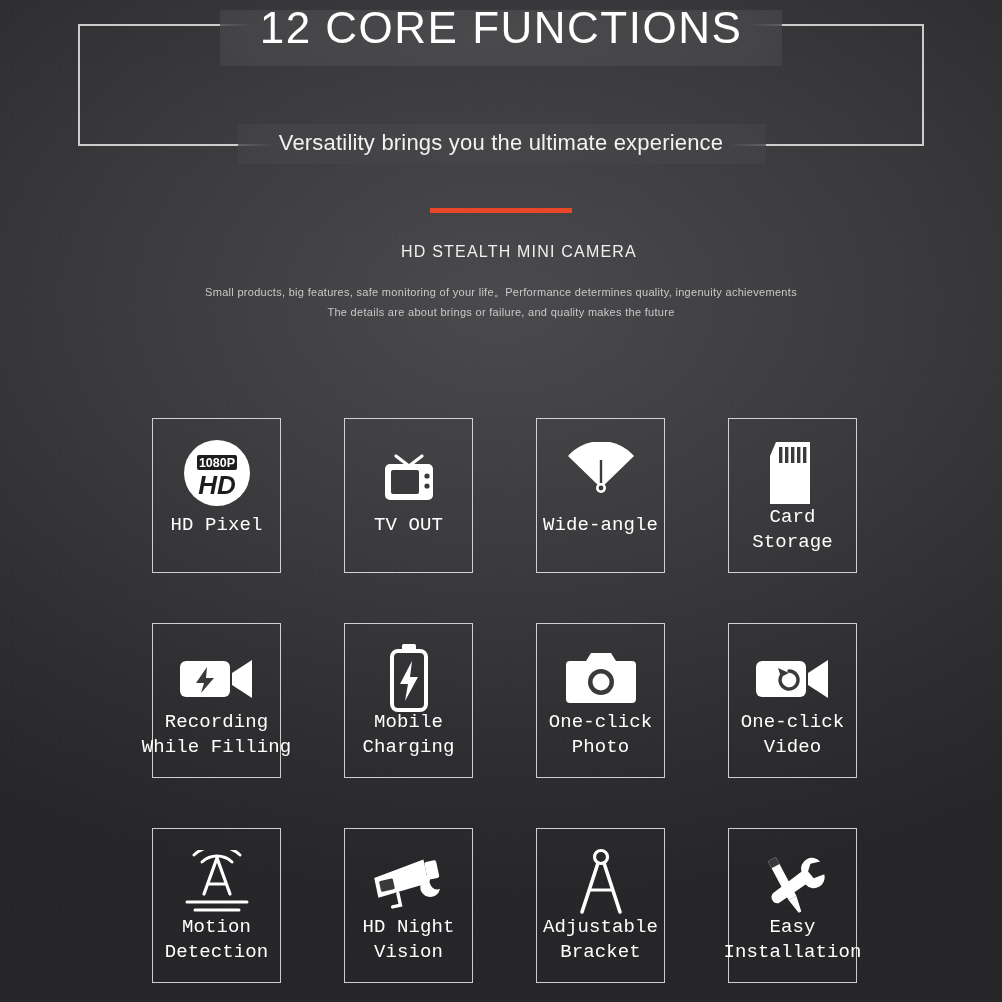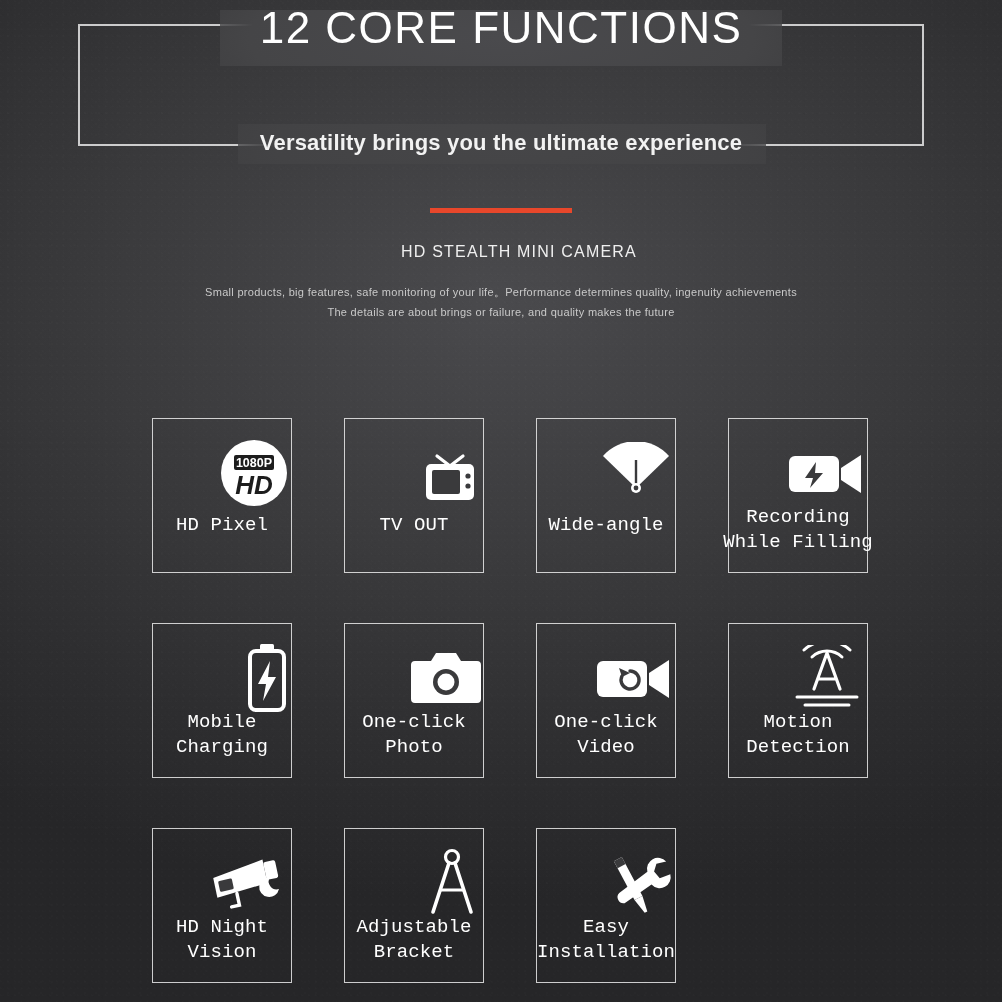--- a/index.html
+++ b/index.html
@@ -63,21 +63,21 @@
   }
   .subtitle-mask {
     position: absolute;
     left: 238px; top: 124px;
     width: 528px; height: 40px;
     background: radial-gradient(ellipse 380px 90px at 50% 50%, #464648 0%, #434345 60%, rgba(67,67,69,0) 100%);
     z-index: 2;
   }
   .subtitle {
     font-size: 22px;
-    font-weight: 700;
+    font-weight: 400;
     color: #f2f2f2;
     letter-spacing: .2px;
   }
 
   .accent-bar {
     position: absolute;
     left: 50%;
     transform: translateX(-50%);
     top: 208px;
     width: 142px;
@@ -109,27 +109,27 @@
     position: absolute;
     left: 152px;
     top: 418px;
     width: 706px;
     display: grid;
     grid-template-columns: repeat(4, 128px);
     grid-column-gap: 64px;
     grid-row-gap: 50px;
   }
   .cell {
-    width: 140px;
+    width: 129px;
     height: 155px;
     border: 1.6px solid rgba(235,235,235,.85);
     position: relative;
     display: flex;
     flex-direction: column;
-    align-items: flex-end;
+    align-items: center;
   }
   .cell .icon {
     margin-top: 18px;
     height: 72px;
     display: flex;
     align-items: center;
     justify-content: center;
   }
   .cell .label {
     position: absolute;
@@ -200,20 +200,36 @@
       <svg width="78" height="62" viewBox="0 0 78 62">
         <path d="M6 14 A44 44 0 0 1 72 14 L39 46 Z" fill="#ffffff"></path>
         <path d="M39 46 L39 18" stroke="#3a3a3c" stroke-width="2.4"></path>
         <circle cx="39" cy="46" r="5" fill="#ffffff"></circle>
         <circle cx="39" cy="46" r="2.4" fill="#3a3a3c"></circle>
       </svg>
     </div>
     <div class="label">Wide-angle</div>
   </div>
 
+  <div class="cell">
+    <div class="icon">
+      <svg width="58" height="70" viewBox="0 0 58 70">
+        <path d="M12 4 L46 4 L46 66 L6 66 L6 18 Z" fill="#ffffff"></path>
+        <g fill="#3a3a3c">
+          <rect x="15" y="9" width="3.4" height="16"></rect>
+          <rect x="21" y="9" width="3.4" height="16"></rect>
+          <rect x="27" y="9" width="3.4" height="16"></rect>
+          <rect x="33" y="9" width="3.4" height="16"></rect>
+          <rect x="39" y="9" width="3.4" height="16"></rect>
+        </g>
+      </svg>
+    </div>
+    <div class="label two-line" style="white-space:pre-line">Card
+Storage</div>
+  </div>
 
   <div class="cell">
     <div class="icon">
       <svg width="82" height="54" viewBox="0 0 82 54">
         <rect x="4" y="10" width="50" height="36" rx="6" fill="#ffffff"></rect>
         <path d="M56 22 L76 9 L76 47 L56 34 Z" fill="#ffffff"></path>
         <path d="M31 16 L20 32 L28 32 L25 42 L38 27 L30 27 Z" fill="#3a3a3c"></path>
       </svg>
     </div>
     <div class="label two-line" style="white-space:pre-line">Recording

